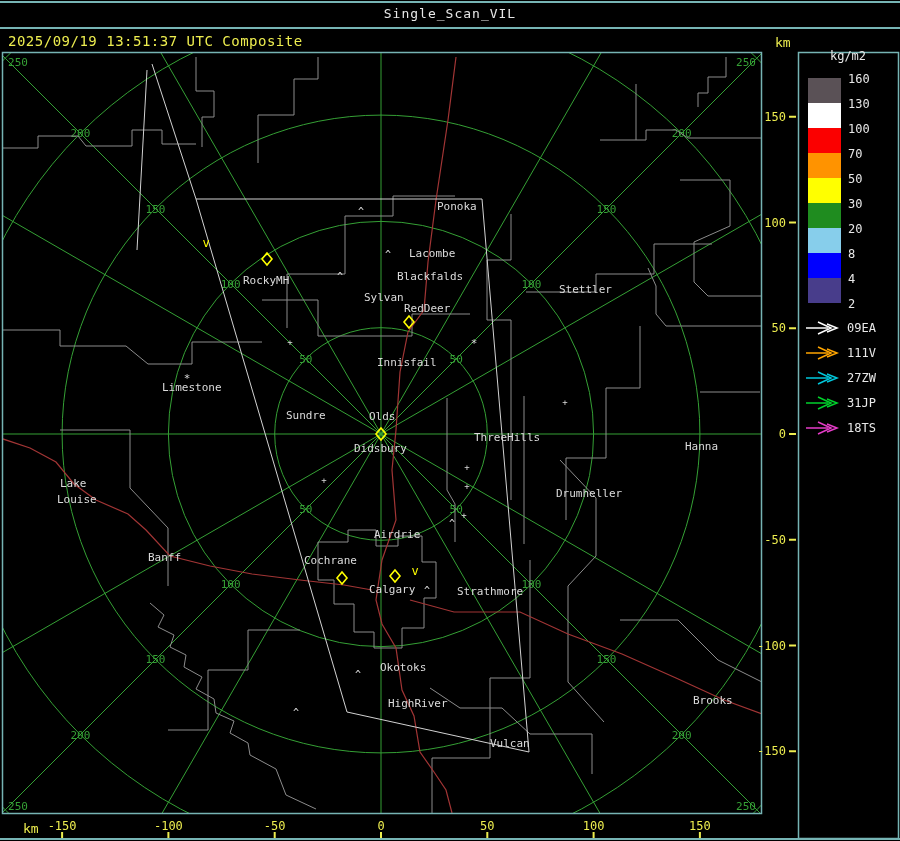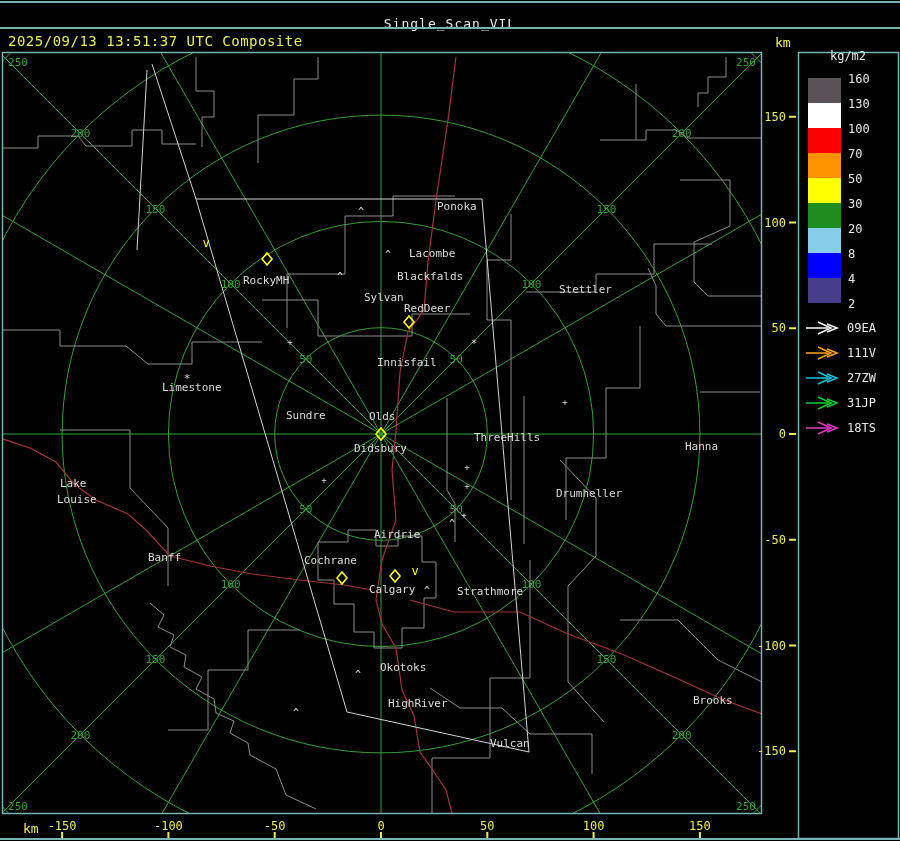--- a/index.html
+++ b/index.html
@@ -1,31 +1,31 @@
 <!DOCTYPE html>
 <html><head>
 <meta charset="utf-8">
 <style>
   html,body{margin:0;padding:0;background:#000;width:900px;height:841px;overflow:hidden;
     font-family:"DejaVu Sans Mono", monospace;}
   .bar{position:absolute;left:0;width:900px;background:#76b4b4;height:2px;}
-  #title{position:absolute;left:0;top:16px;width:900px;text-align:center;color:#e8e8e8;
+  #title{position:absolute;left:0;top:6px;width:900px;text-align:center;color:#e8e8e8;
     font-size:13px;letter-spacing:1px;}
   #stamp{position:absolute;left:8px;top:33px;color:#eded4f;font-size:14px;letter-spacing:.5px;}
   #km-top{position:absolute;left:775px;top:35px;color:#eded4f;font-size:13px;}
   svg{position:absolute;left:0;top:0;}
   text{font-family:"DejaVu Sans Mono", monospace;}
 </style>
 </head>
 <body>
 
 <div class="bar" style="top:1px"></div>
 <div id="title">Single_Scan_VIL</div>
 <div class="bar" style="top:27px"></div>
-<div id="stamp">2025/09/13 13:51:37 UTC Composite</div>
+<div id="stamp">2025/09/19 13:51:37 UTC Composite</div>
 <div id="km-top">km</div>
 
 <svg id="scene" width="900" height="841" viewBox="0 0 900 841">
   <defs>
     <clipPath id="mapclip">
         <rect x="3" y="53" width="759" height="760"></rect>
       </clipPath>
   </defs>
 
   <g clip-path="url(#mapclip)">

